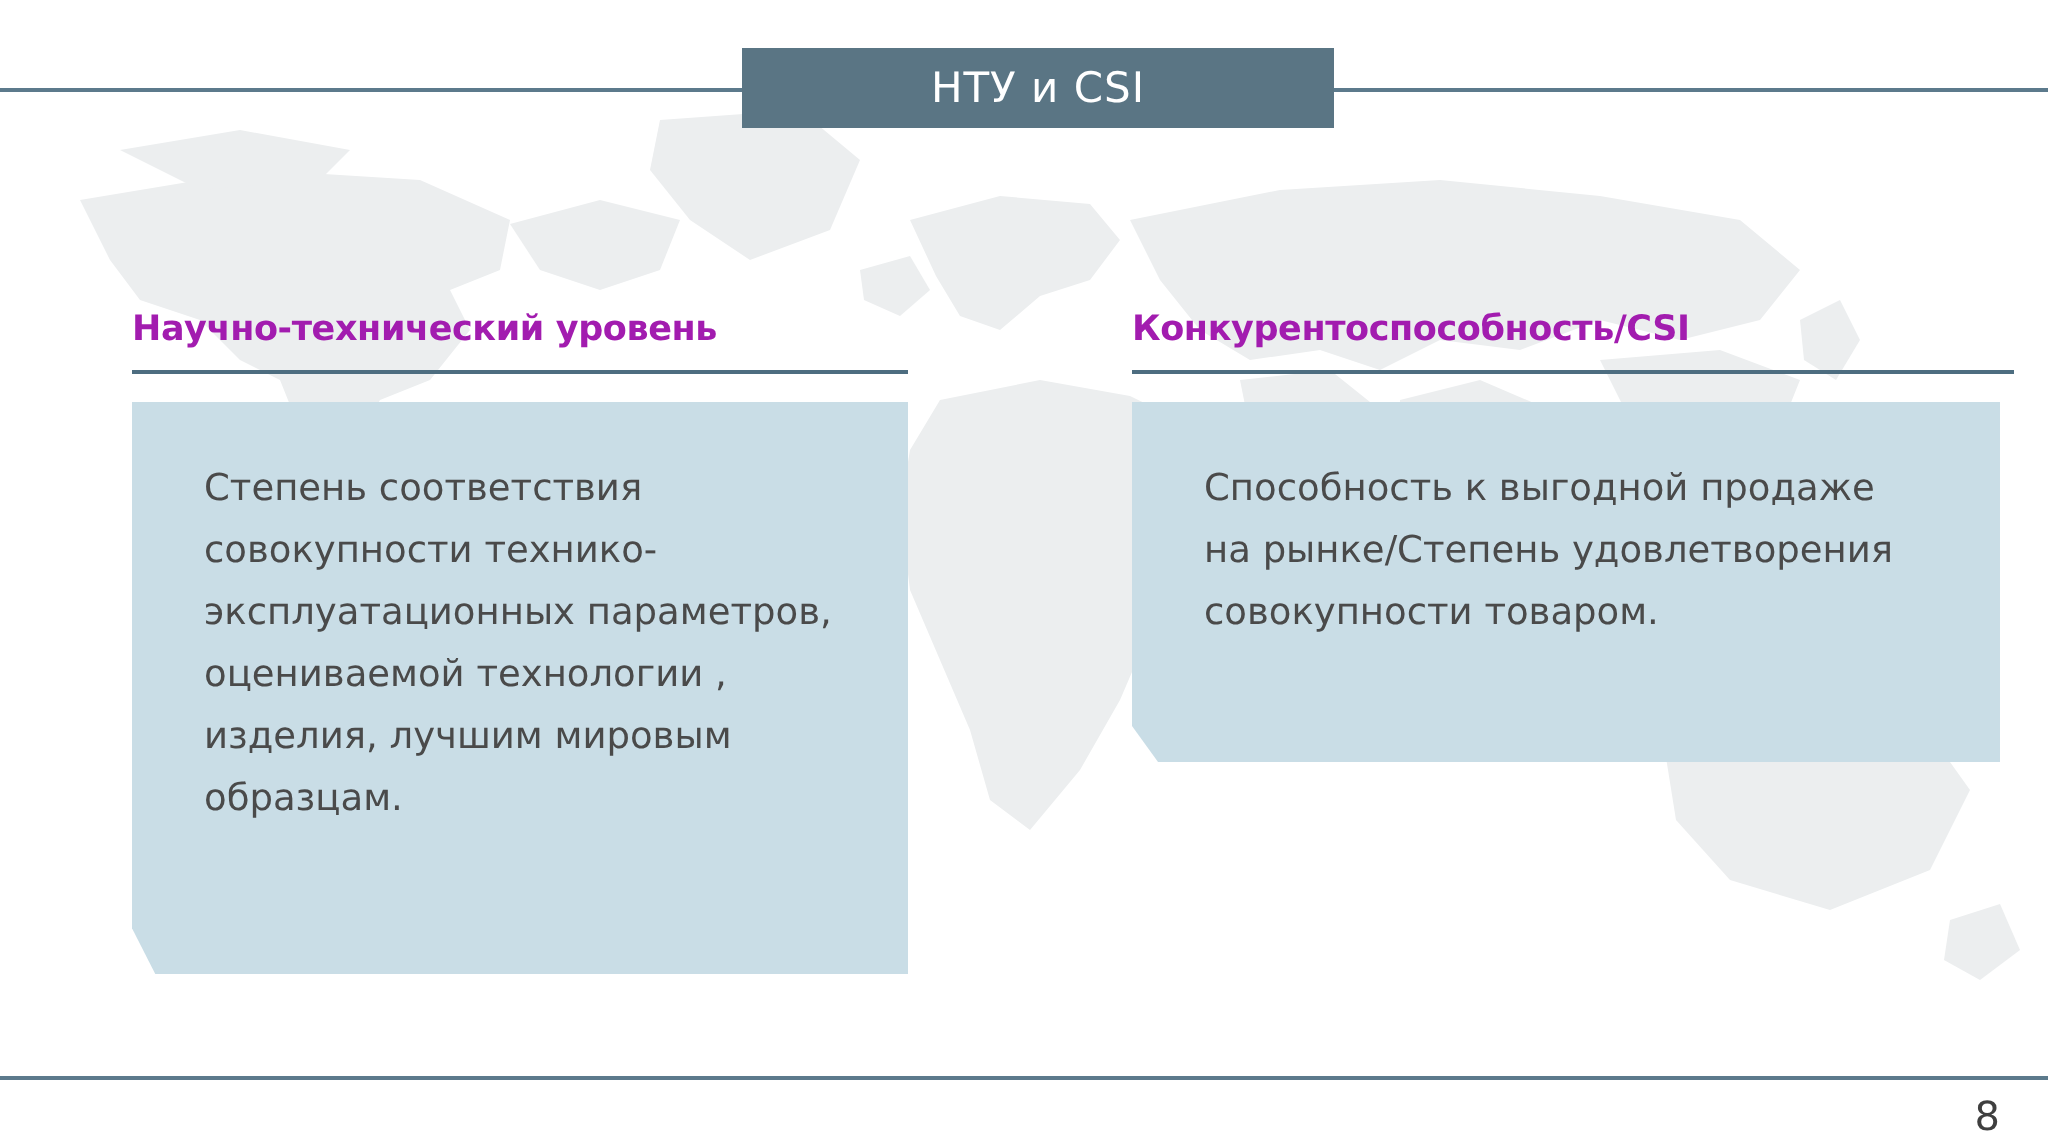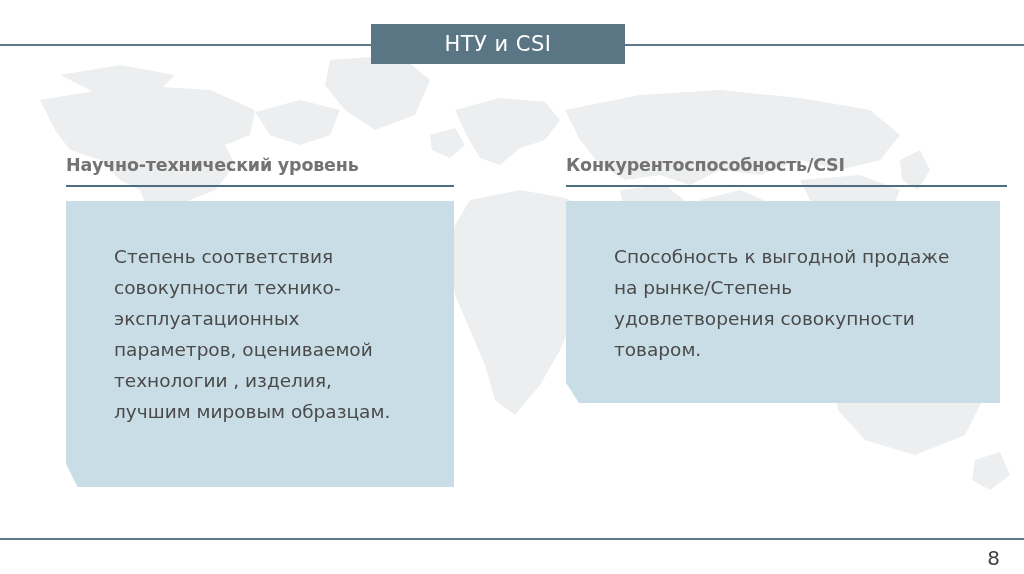--- a/index.html
+++ b/index.html
@@ -46,21 +46,21 @@
     width: 1024px;
     height: 2px;
     background: #5c7a8c;
   }
 
   
   .title-banner {
     position: absolute;
     left: 371px;
     top: 24px;
-    width: 254px;
+    width: 296px;
     height: 40px;
     background: #5a7584;
     display: flex;
     align-items: center;
     justify-content: center;
   }
   .title-banner .title-text {
     color: #ffffff;
     font-size: 21px;
     letter-spacing: 0.5px;
@@ -71,21 +71,21 @@
   .col {
     position: absolute;
     top: 155px;
   }
   .col-left { left: 66px; width: 388px; }
   .col-right { left: 566px; width: 441px; }
 
   .col-heading {
     font-size: 17.5px;
     font-weight: bold;
-    color: #737373;
+    color: #a21caf;
     font-family: "DejaVu Sans", sans-serif;
     letter-spacing: -0.2px;
     margin: 0 0 10px 0;
     white-space: nowrap;
   }
   .heading-rule {
     height: 2px;
     background: #4d6d80;
     width: 100%;
     margin-bottom: 14px;
@@ -105,21 +105,21 @@
     width: 388px;
     min-height: 286px;
     clip-path: polygon(0 0, 100% 0, 100% 100%, 3% 100%, 0 92%);
   }
   .box-right {
     width: 434px;
     min-height: 180px;
     clip-path: polygon(0 0, 100% 0, 100% 100%, 3% 100%, 0 90%);
   }
   .body-box p {
-    margin: 12px;
+    margin: 0;
   }
 
   
   .page-number {
     position: absolute;
     right: 24px;
     bottom: 4px;
     font-size: 20px;
     color: #3f3f3f;
     font-family: "DejaVu Sans", sans-serif;

